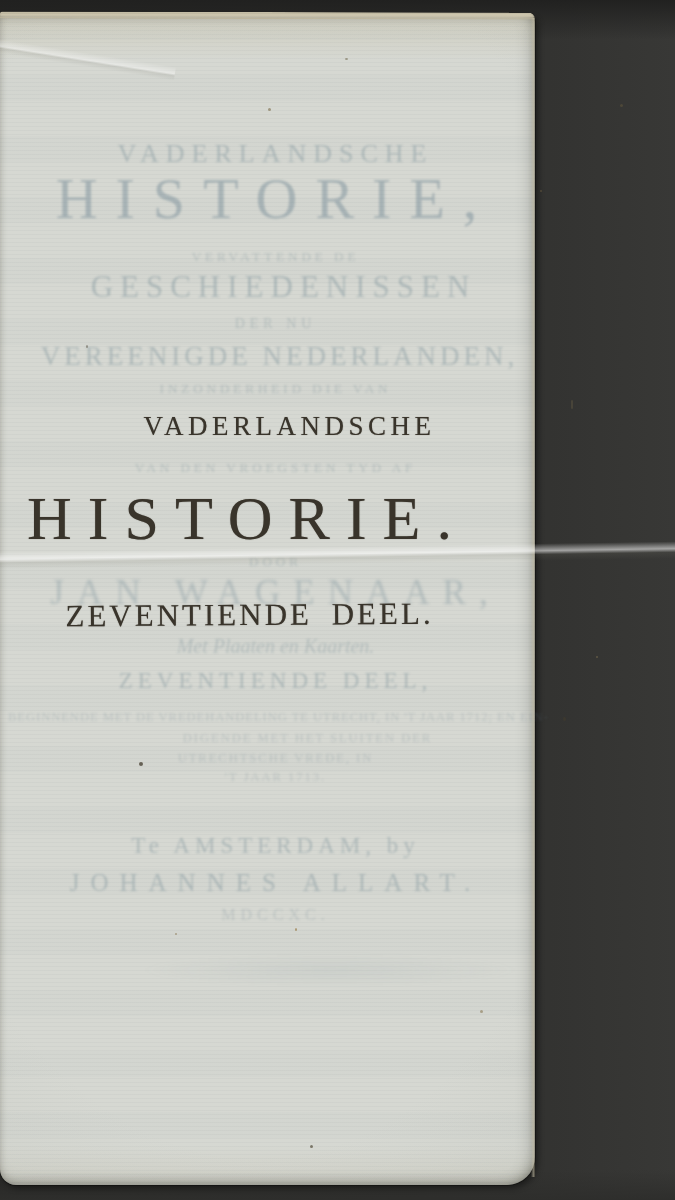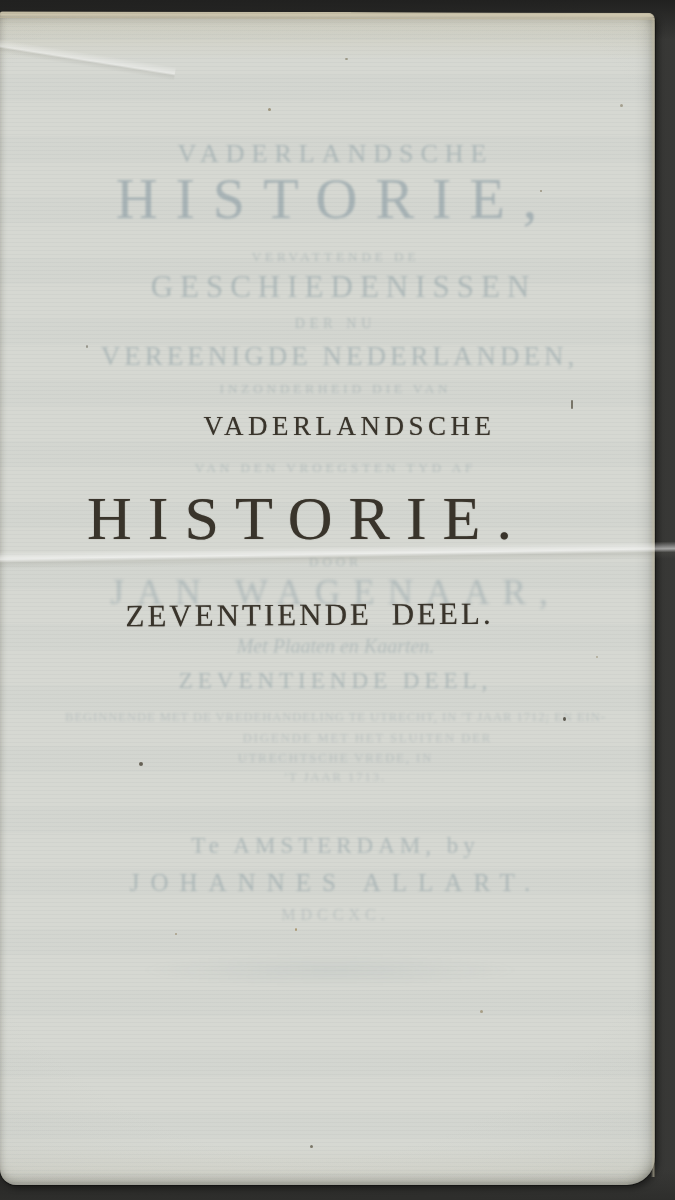--- a/index.html
+++ b/index.html
@@ -8,21 +8,21 @@
     background:var(--backdrop,#2c2c2a);
     font-family:"Liberation Serif","DejaVu Serif",serif;
   }
   .stage{position:absolute;inset:0;
     background:linear-gradient(90deg,#262624 0%,#2c2c2a 55%,#383836 100%);}
   .stage::after{content:"";position:absolute;inset:0;
     background:linear-gradient(180deg,#212120 0%,rgba(0,0,0,0) 40px),
                linear-gradient(0deg,#2e2e2c 0%,rgba(0,0,0,0) 30px);}
   
   .page{
-    position:absolute;left:0;top:14px;width:655px;height:1171px;z-index:2;
+    position:absolute;left:0;top:14px;width:535px;height:1171px;z-index:2;
     background-color:var(--paper,#d6d8d2);
     background-image:
       repeating-linear-gradient(180deg, rgba(108,122,128,0.055) 0 1px, rgba(0,0,0,0) 1px 4px),
       repeating-linear-gradient(180deg, rgba(125,140,148,0.03) 0 26px, rgba(0,0,0,0) 26px 61px),
       linear-gradient(180deg, rgba(196,188,160,0.30) 0 10px, rgba(0,0,0,0) 46px),
       linear-gradient(0deg, rgba(190,186,168,0.22) 0 8px, rgba(0,0,0,0) 40px),
       radial-gradient(130% 95% at 48% 45%, rgba(0,0,0,0) 55%, rgba(140,142,130,0.20) 100%);
     border-radius:3px 8px 28px 16px;
     box-shadow:
       inset -9px 0 16px -7px rgba(75,75,66,0.45),

